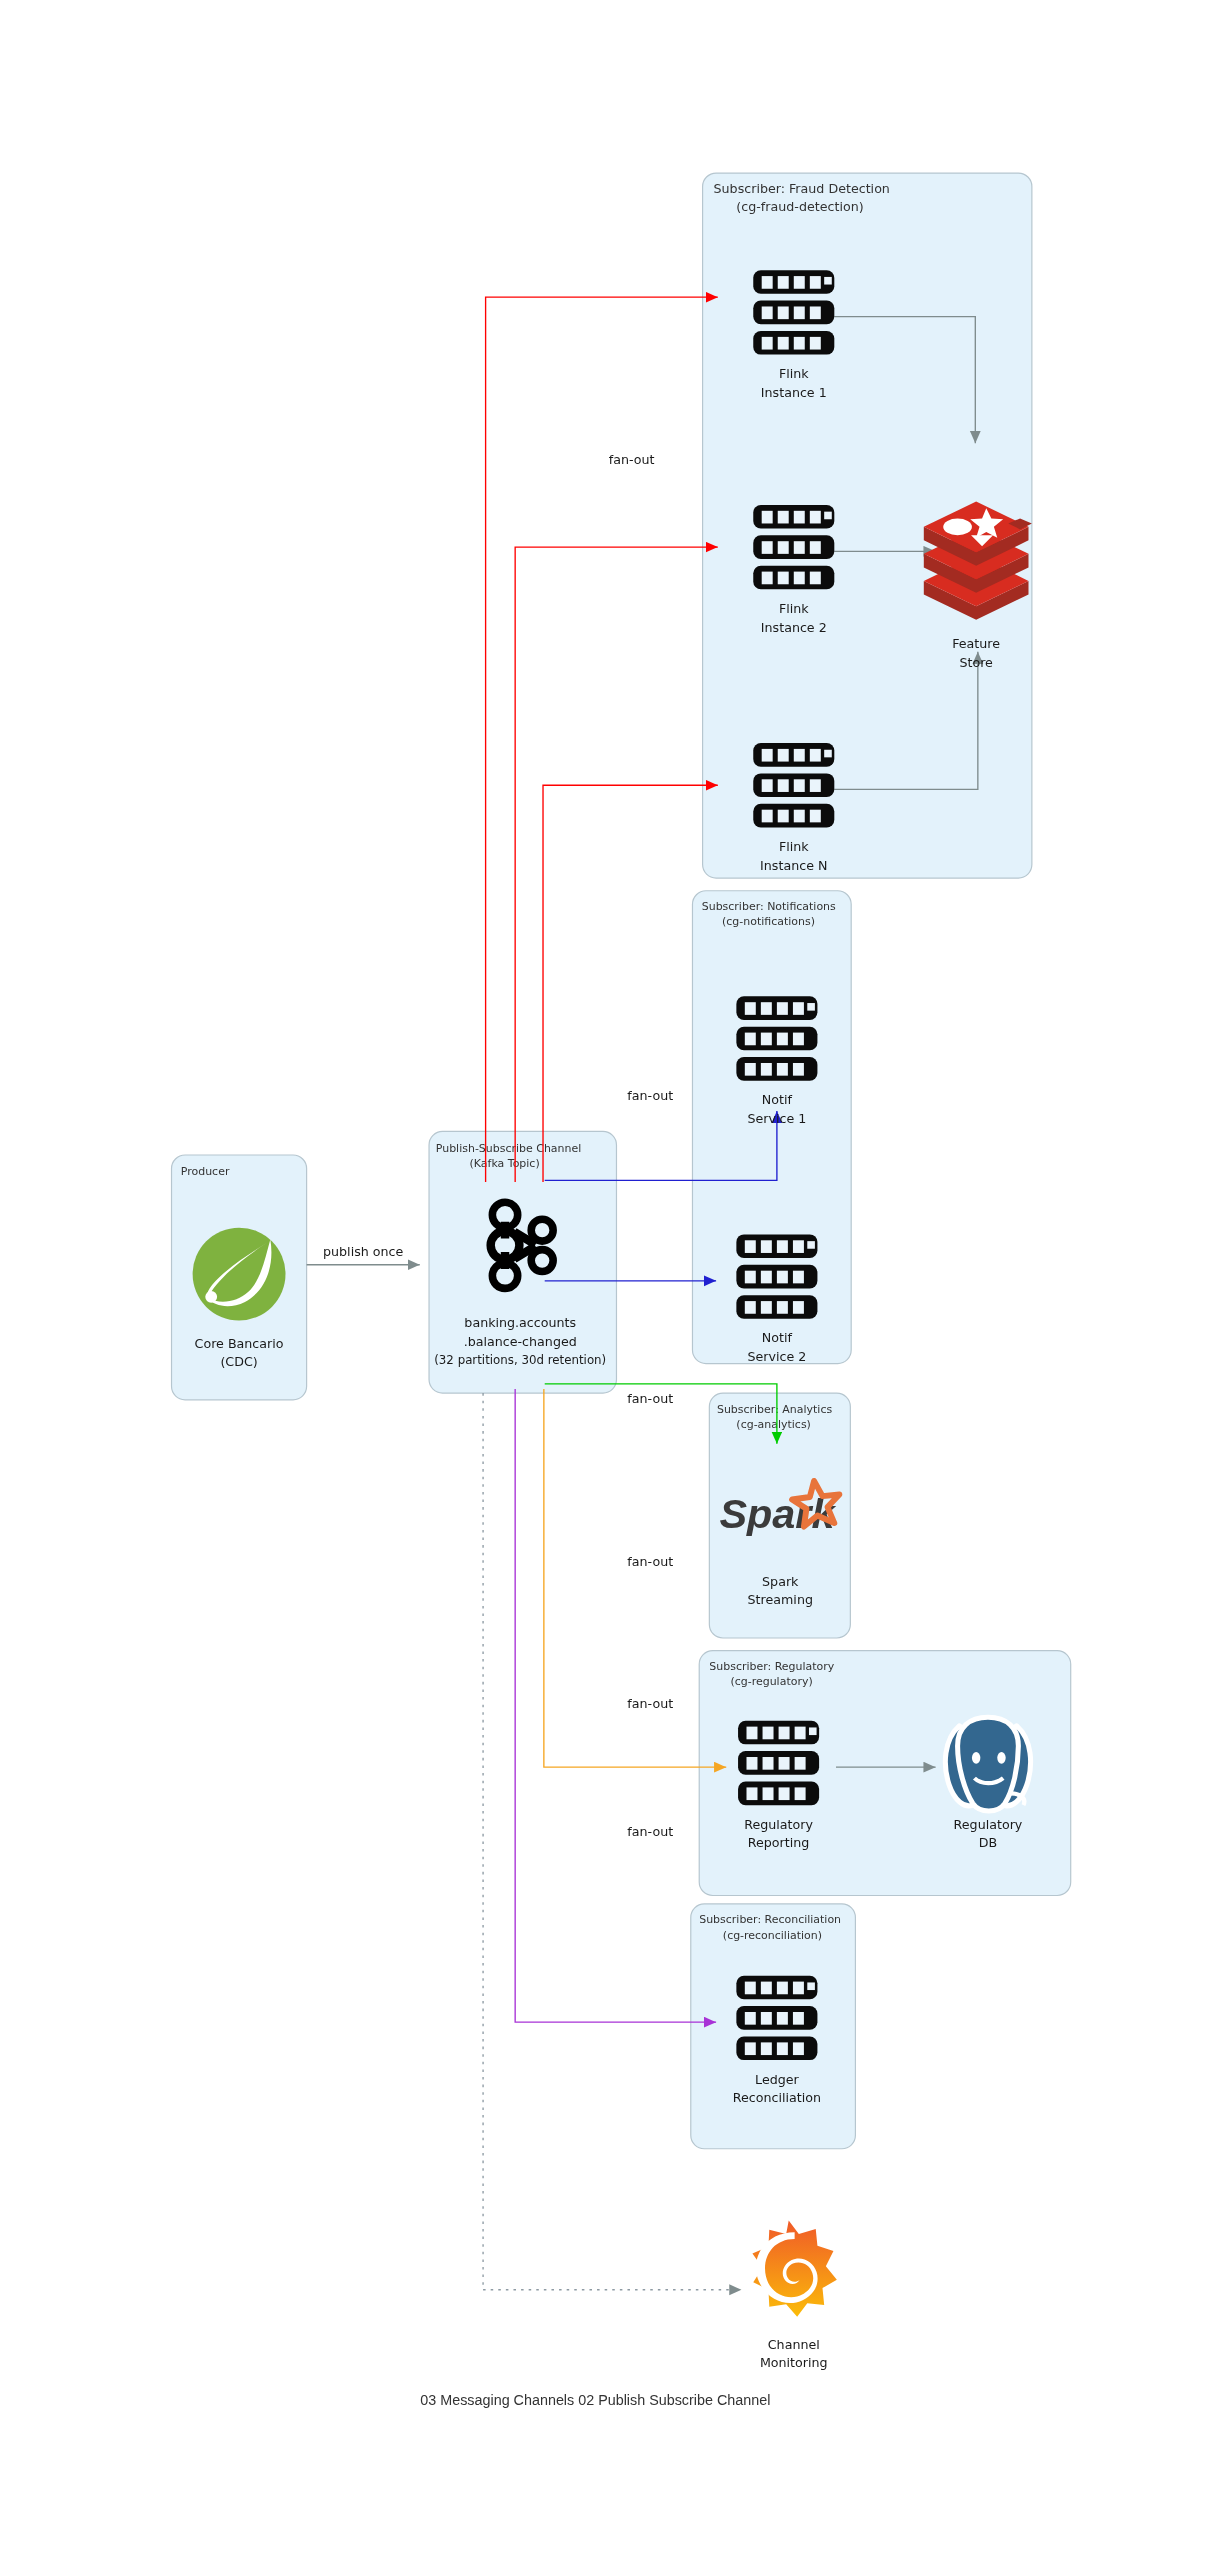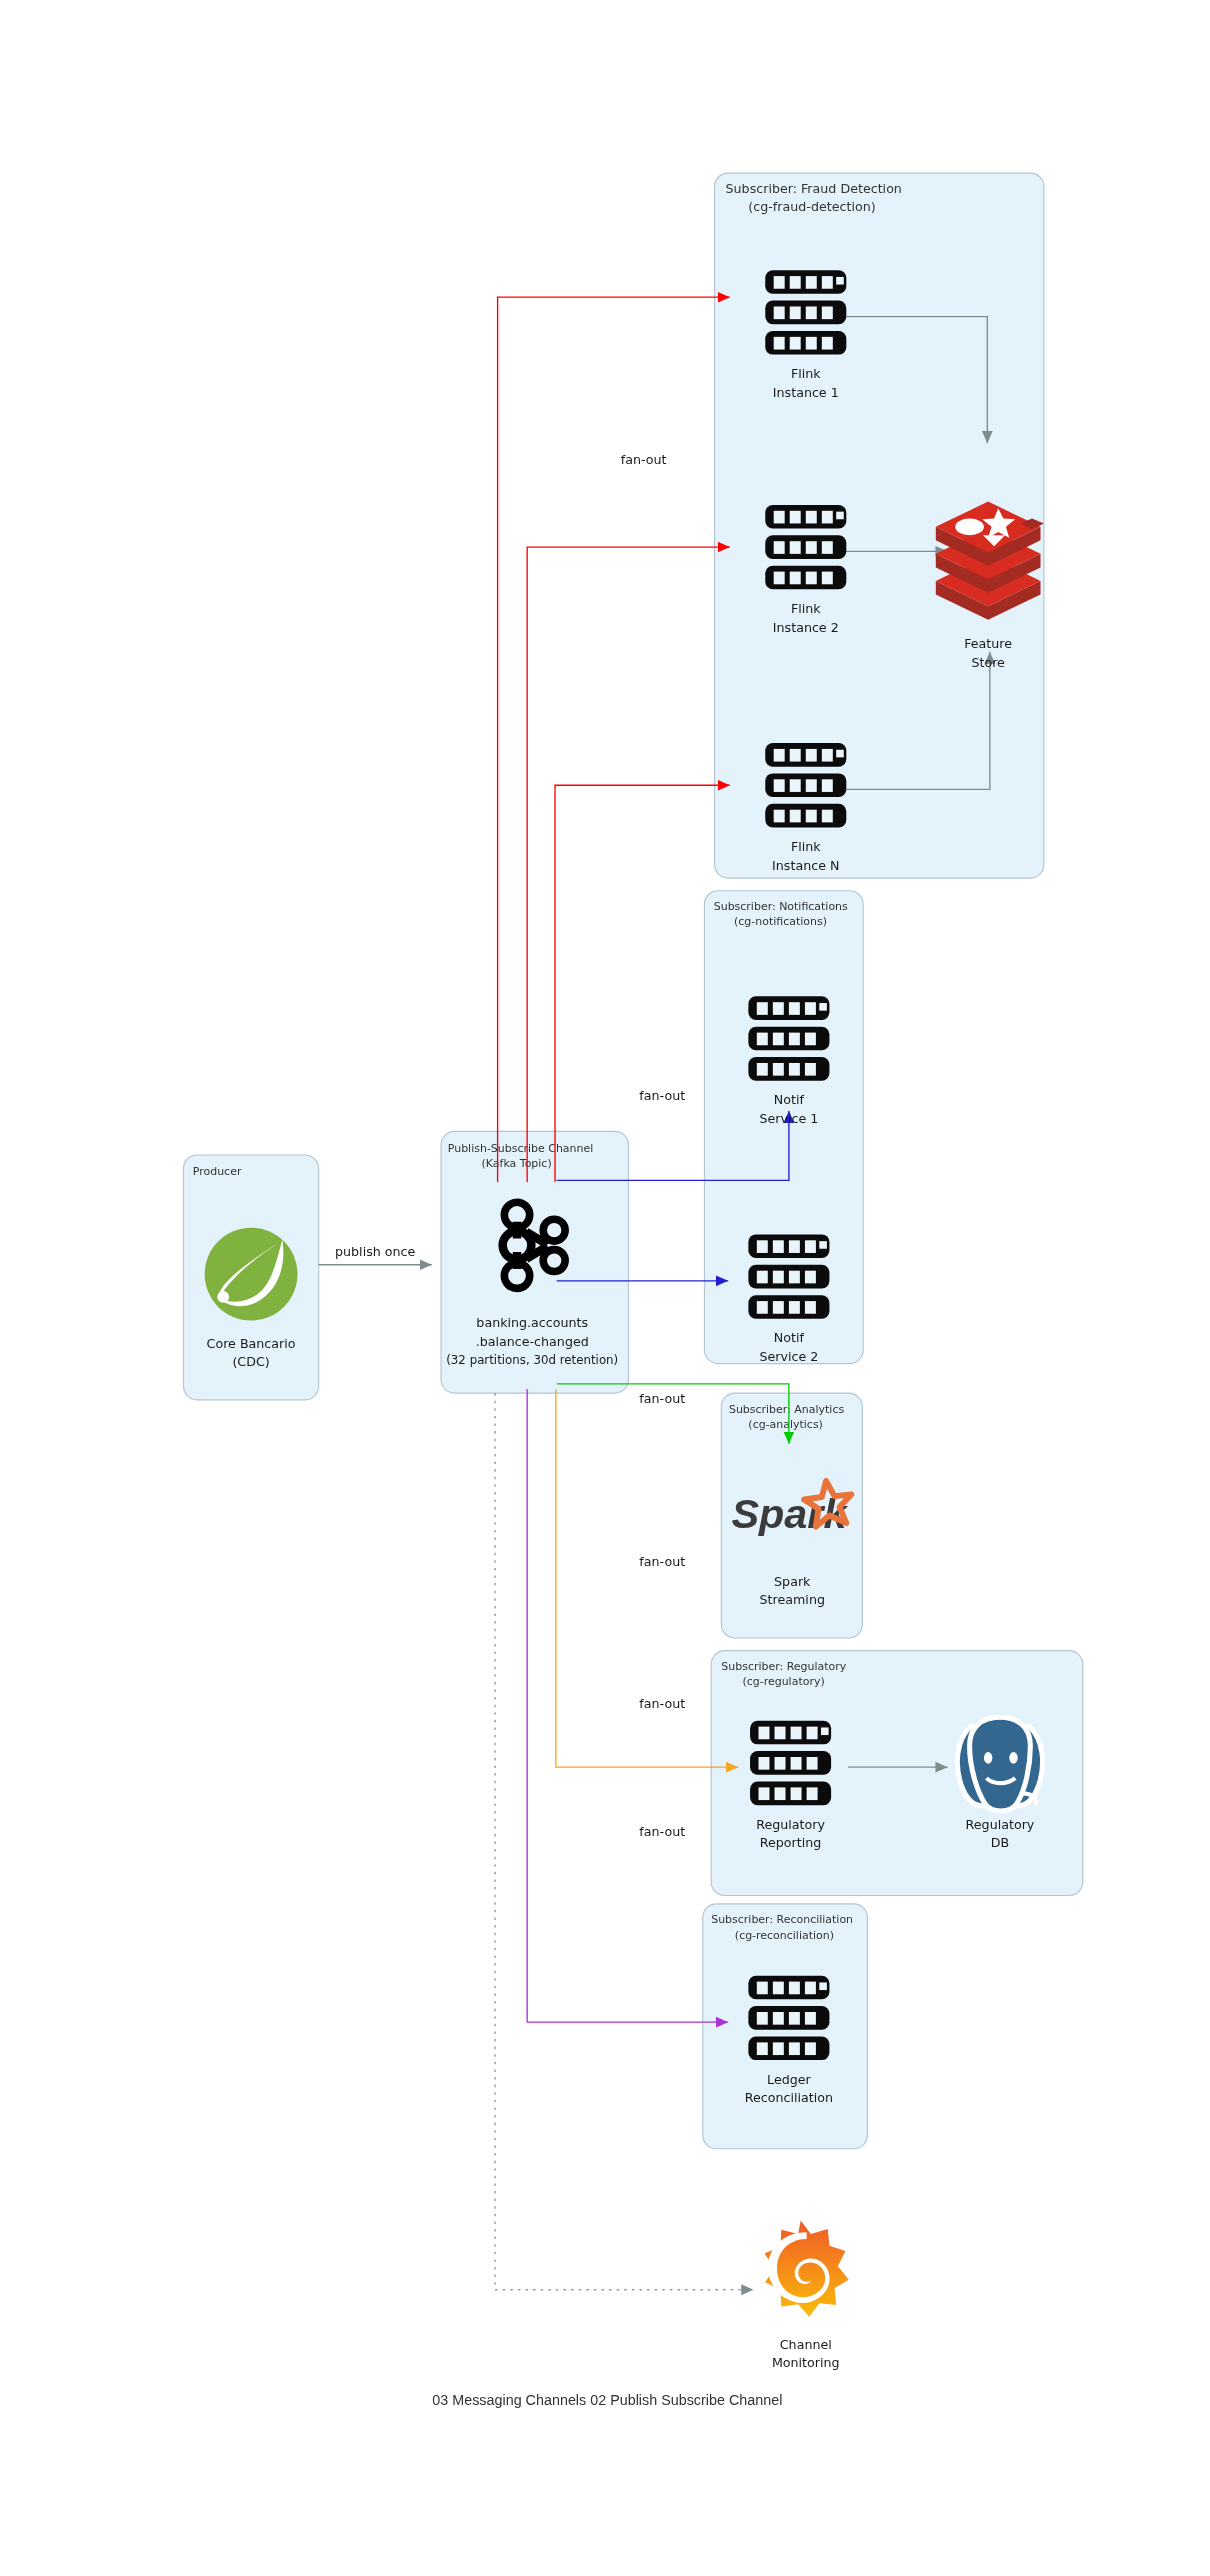--- a/index.html
+++ b/index.html
@@ -1,18 +1,18 @@
 <!DOCTYPE html>
 <html style="font-size:13.5px"><head>
 <meta charset="utf-8">
 <style>
   html,body{margin:0;padding:0;background:#ffffff;}
   body{width:1211px;height:2576px;position:relative;
        font-family:"DejaVu Sans","Liberation Sans",sans-serif;}
-  #stage{position:absolute;left:0;top:0;width:979px;height:2576px;margin-left:12px;}
+  #stage{position:absolute;left:0;top:0;width:979px;height:2576px;}
   svg{display:block;}
   .grp-label{font-size:15px;fill:#333333;font-family:"DejaVu Sans",sans-serif;}
   .node-label{font-size:15px;fill:#1a1a1a;font-family:"DejaVu Sans",sans-serif;
               text-anchor:middle;}
   .edge-label{font-size:15px;fill:#1a1a1a;font-family:"DejaVu Sans",sans-serif;
               text-anchor:middle;}
   .caption{font-size:17px;fill:#333333;font-family:"Liberation Sans",sans-serif;
            text-anchor:middle;}
   .grp-box{fill:#e3f2fb;stroke:#b6c6cf;stroke-width:1.4;}
   .conn{fill:none;stroke:#7f8c8d;stroke-width:1.6;}

